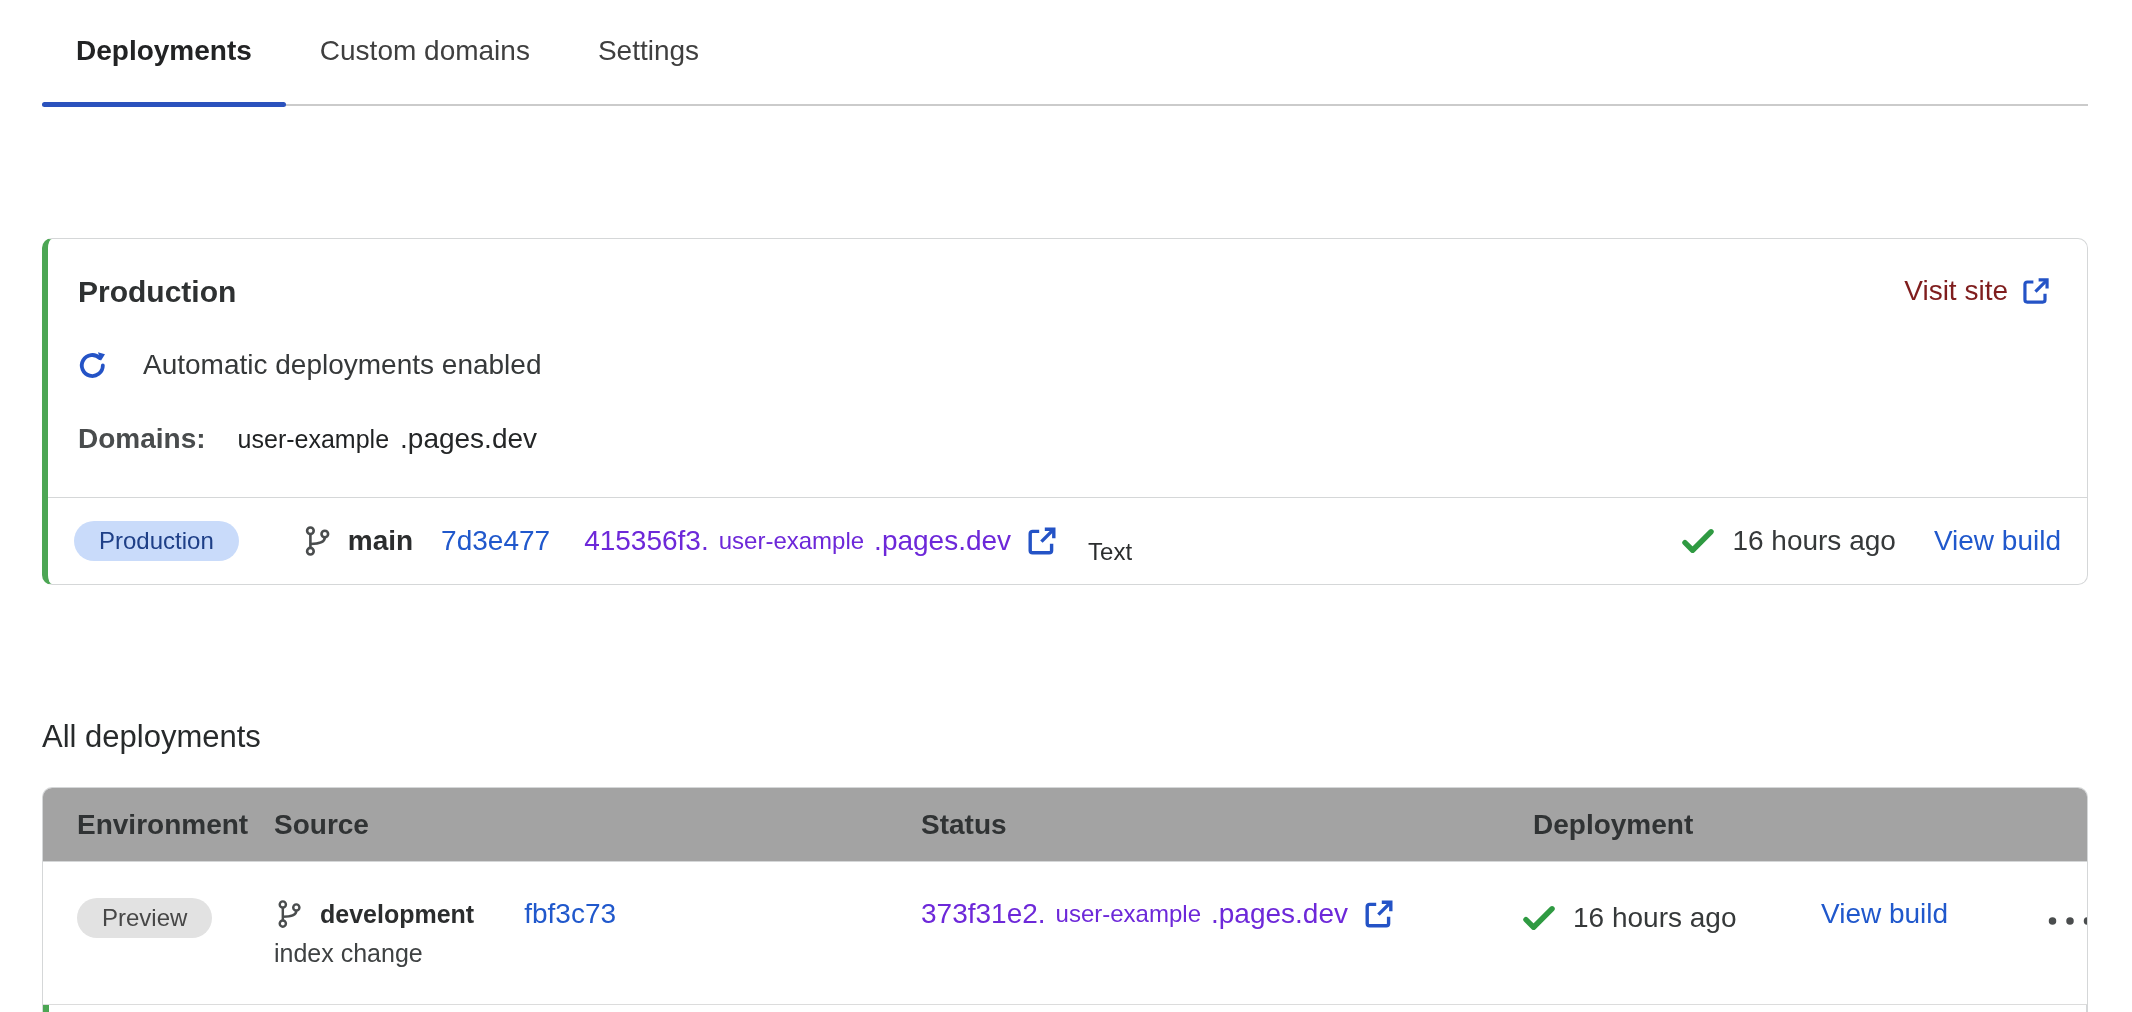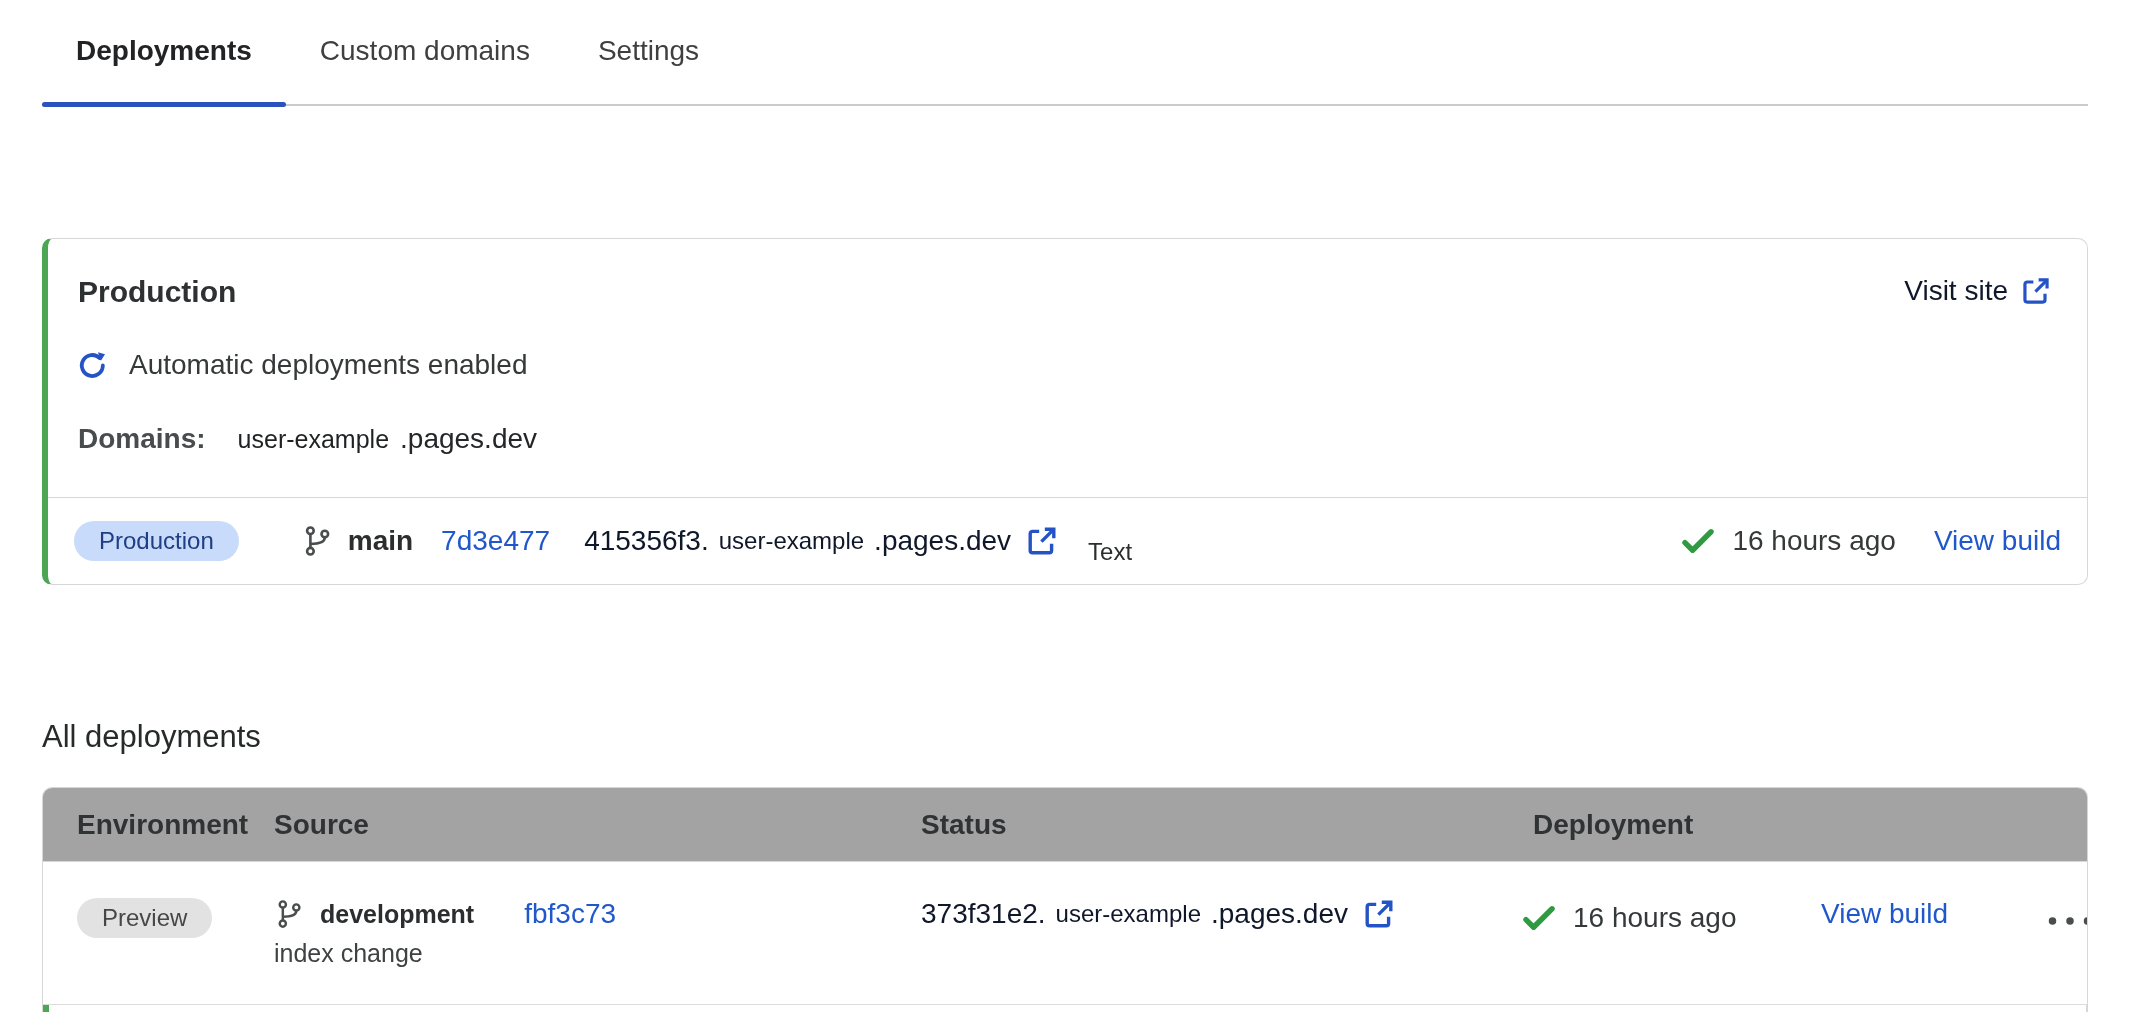--- a/index.html
+++ b/index.html
@@ -33,24 +33,24 @@
     border: 1px solid #d5d7d8;
     border-left: 6px solid #4ca654;
     border-radius: 10px;
     background: #fff;
   }
   .card-top { height: 258px; padding: 36px 36px 0 30px; }
   .card-header { display: flex; justify-content: space-between; align-items: flex-start; }
   .card-title { font-size: 30px; font-weight: 700; color: #2e3132; }
   .visit-site {
     display: flex; align-items: center; gap: 13px;
-    font-size: 28px; color: #0f172a; cursor: pointer;
+    font-size: 28px; color: #7f1d1d; cursor: pointer;
   }
   .auto-line {
-    margin-top: 40px; display: flex; align-items: center; gap: 22px;
+    margin-top: 40px; display: flex; align-items: center; gap: 36px;
     font-size: 28px; color: #36393a;
   }
   .domains-line { margin-top: 42px; display: flex; align-items: baseline; }
   .domains-label { font-size: 28px; font-weight: 600; color: #494c4d; }
   .domain-name { margin-left: 32px; font-size: 25px; color: #1f2122; }
   .domain-suffix { margin-left: 11px; font-size: 28px; color: #242627; }
 
   .card-row {
     border-top: 1px solid #d5d7d8;
     height: 87px;
@@ -67,21 +67,21 @@
   }
   .pill.production { background: #c9dbfa; color: #1e3f87; }
   .pill.preview { background: #e2e2e2; color: #474747; }
 
   .branch-group { display: flex; align-items: center; gap: 15px; }
   .card-row .branch-group { margin-left: 62px; }
   .branch-name-bold { font-size: 28px; font-weight: 700; color: #2b2d2e; }
   .commit-link { font-size: 28px; color: #2058cc; cursor: pointer; text-decoration: none; }
   .card-row .commit-link { margin-left: 28px; }
 
-  .url-group { display: flex; align-items: center; font-size: 28px; color: #0f172a; }
+  .url-group { display: flex; align-items: center; font-size: 28px; color: #6d28d9; }
   .card-row .url-group { margin-left: 34px; }
   .url-name { font-size: 24px; margin: 0 10px; }
   .ext-icon-small { margin-left: 15px; display: inline-flex; cursor: pointer; }
   .annotation { margin-left: 30px; margin-top: 22px; font-size: 24px; color: #2b2d2e; }
 
   .row-right { margin-left: auto; display: flex; align-items: center; }
   .status-time { margin-left: 16px; font-size: 28px; color: #36393a; white-space: nowrap; }
   .view-build { margin-left: 38px; font-size: 28px; color: #2058cc; cursor: pointer; white-space: nowrap; }
 
   

